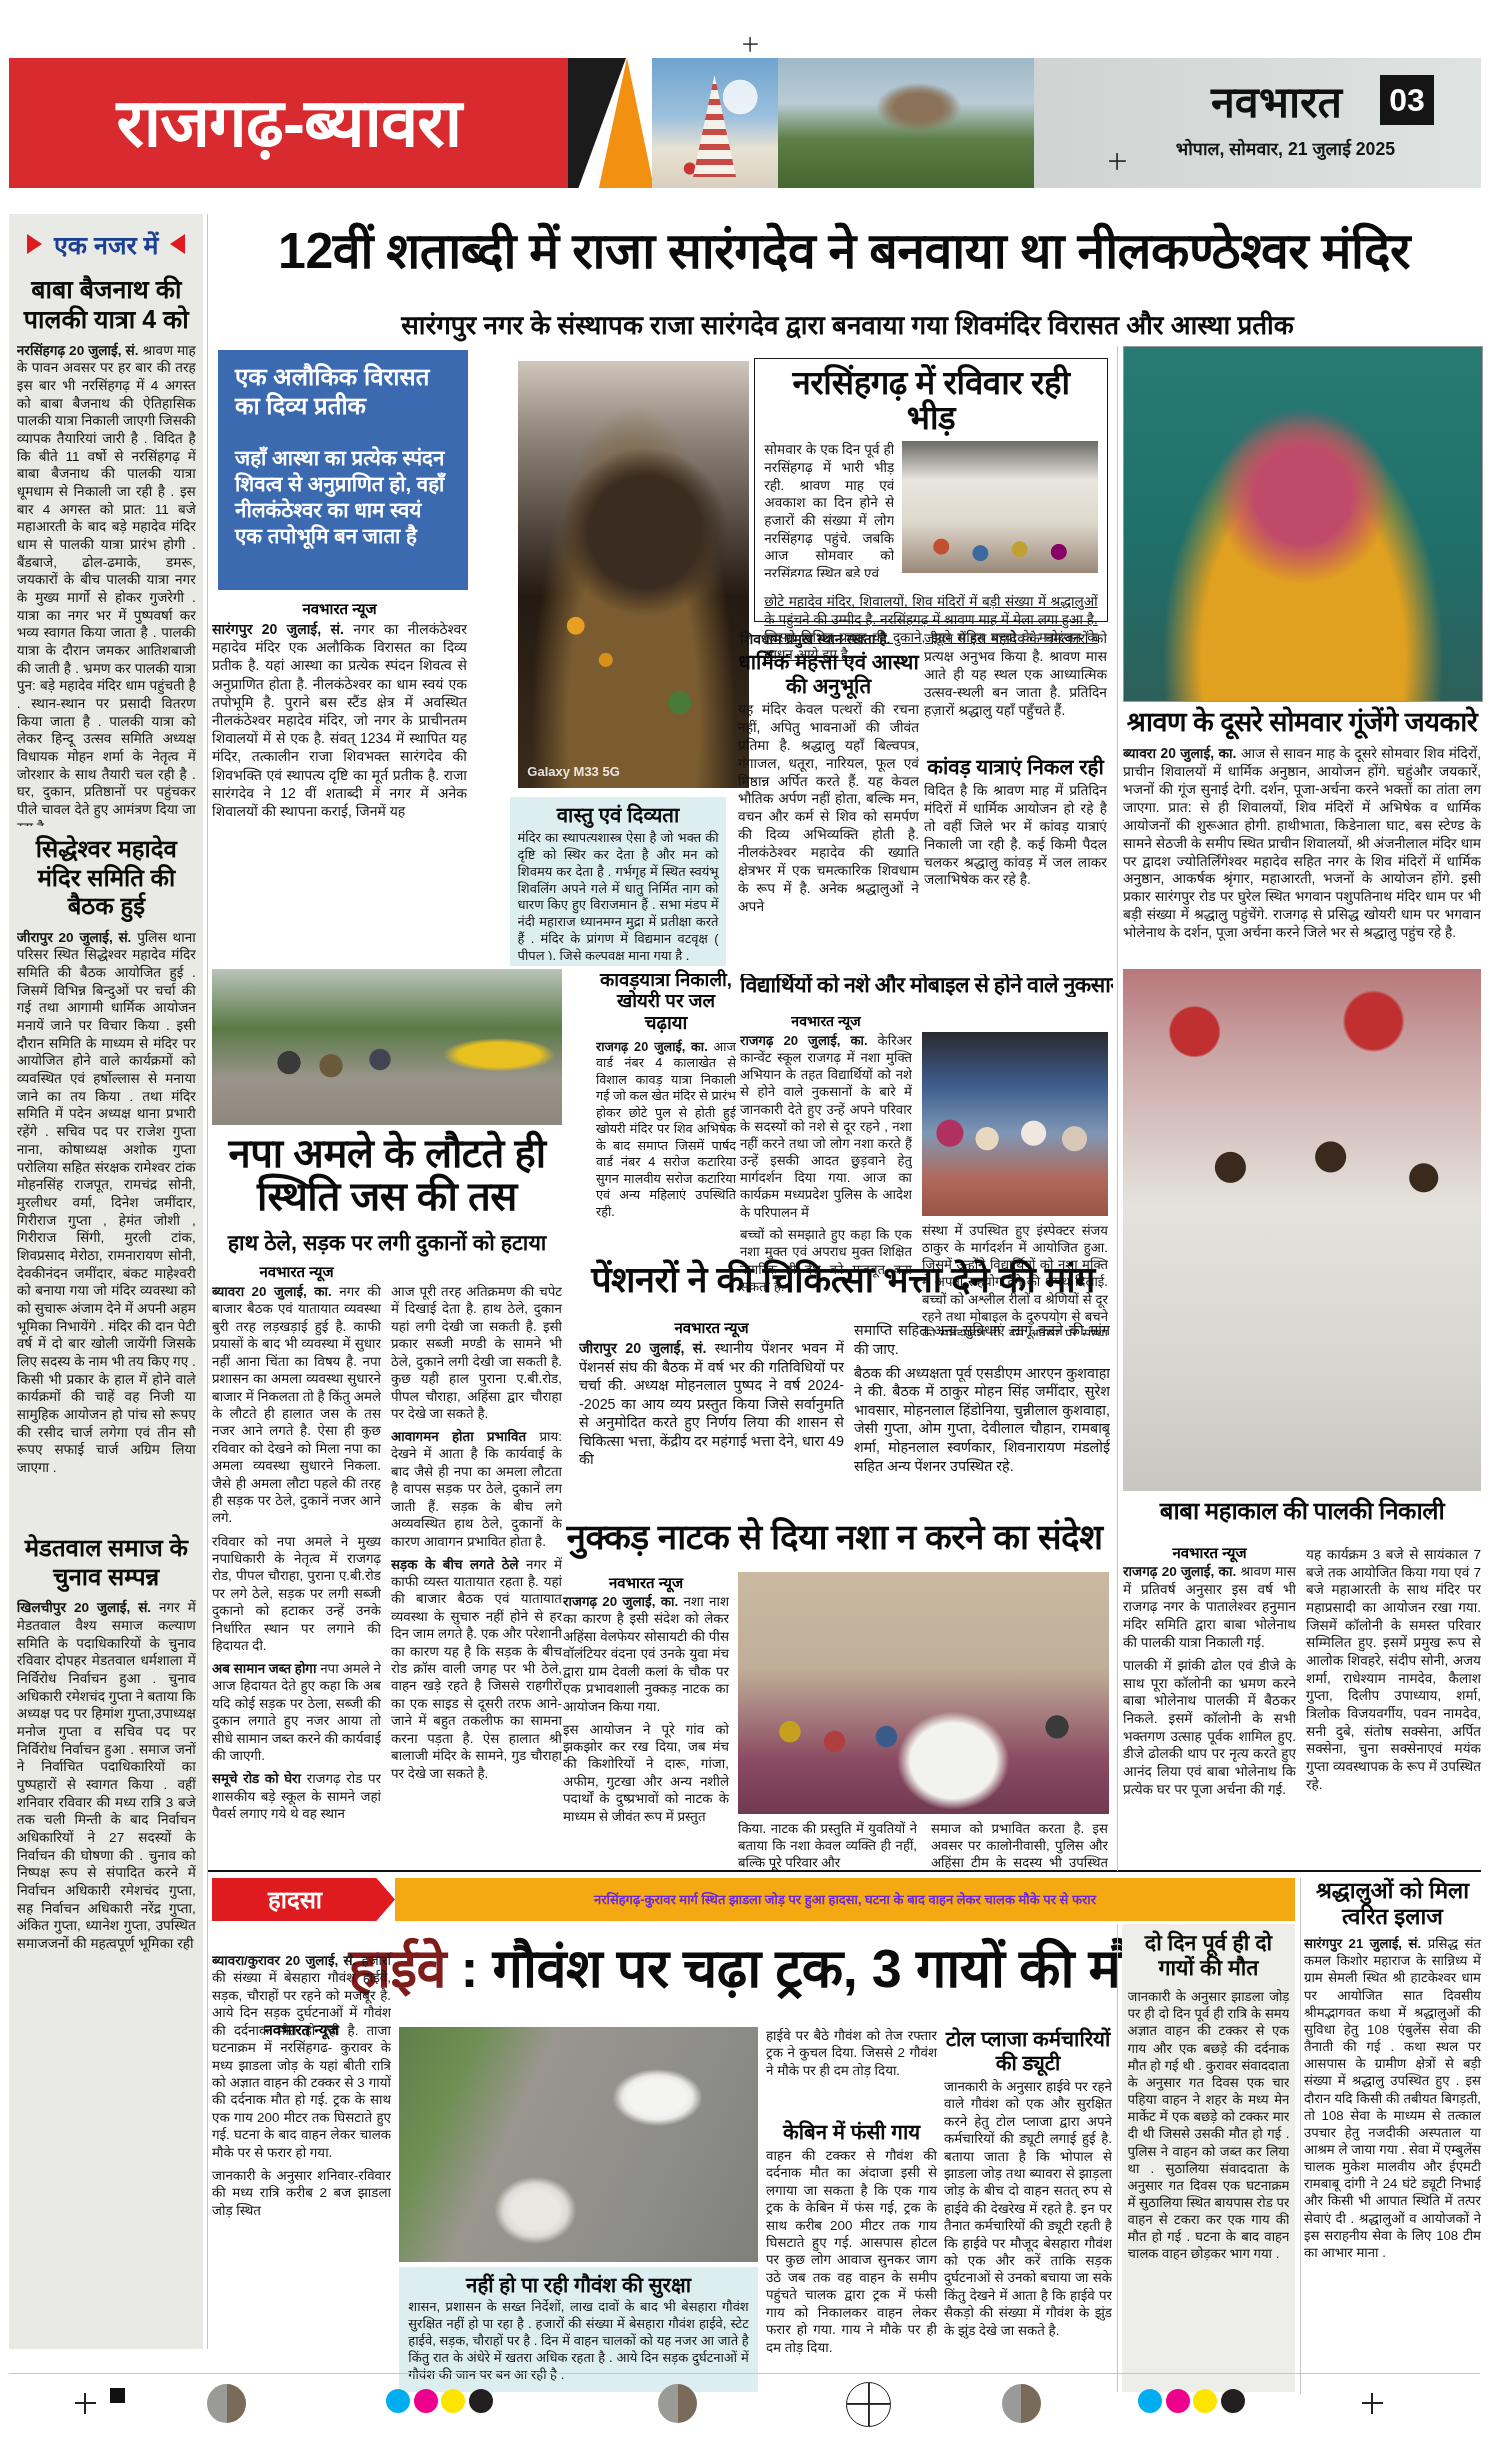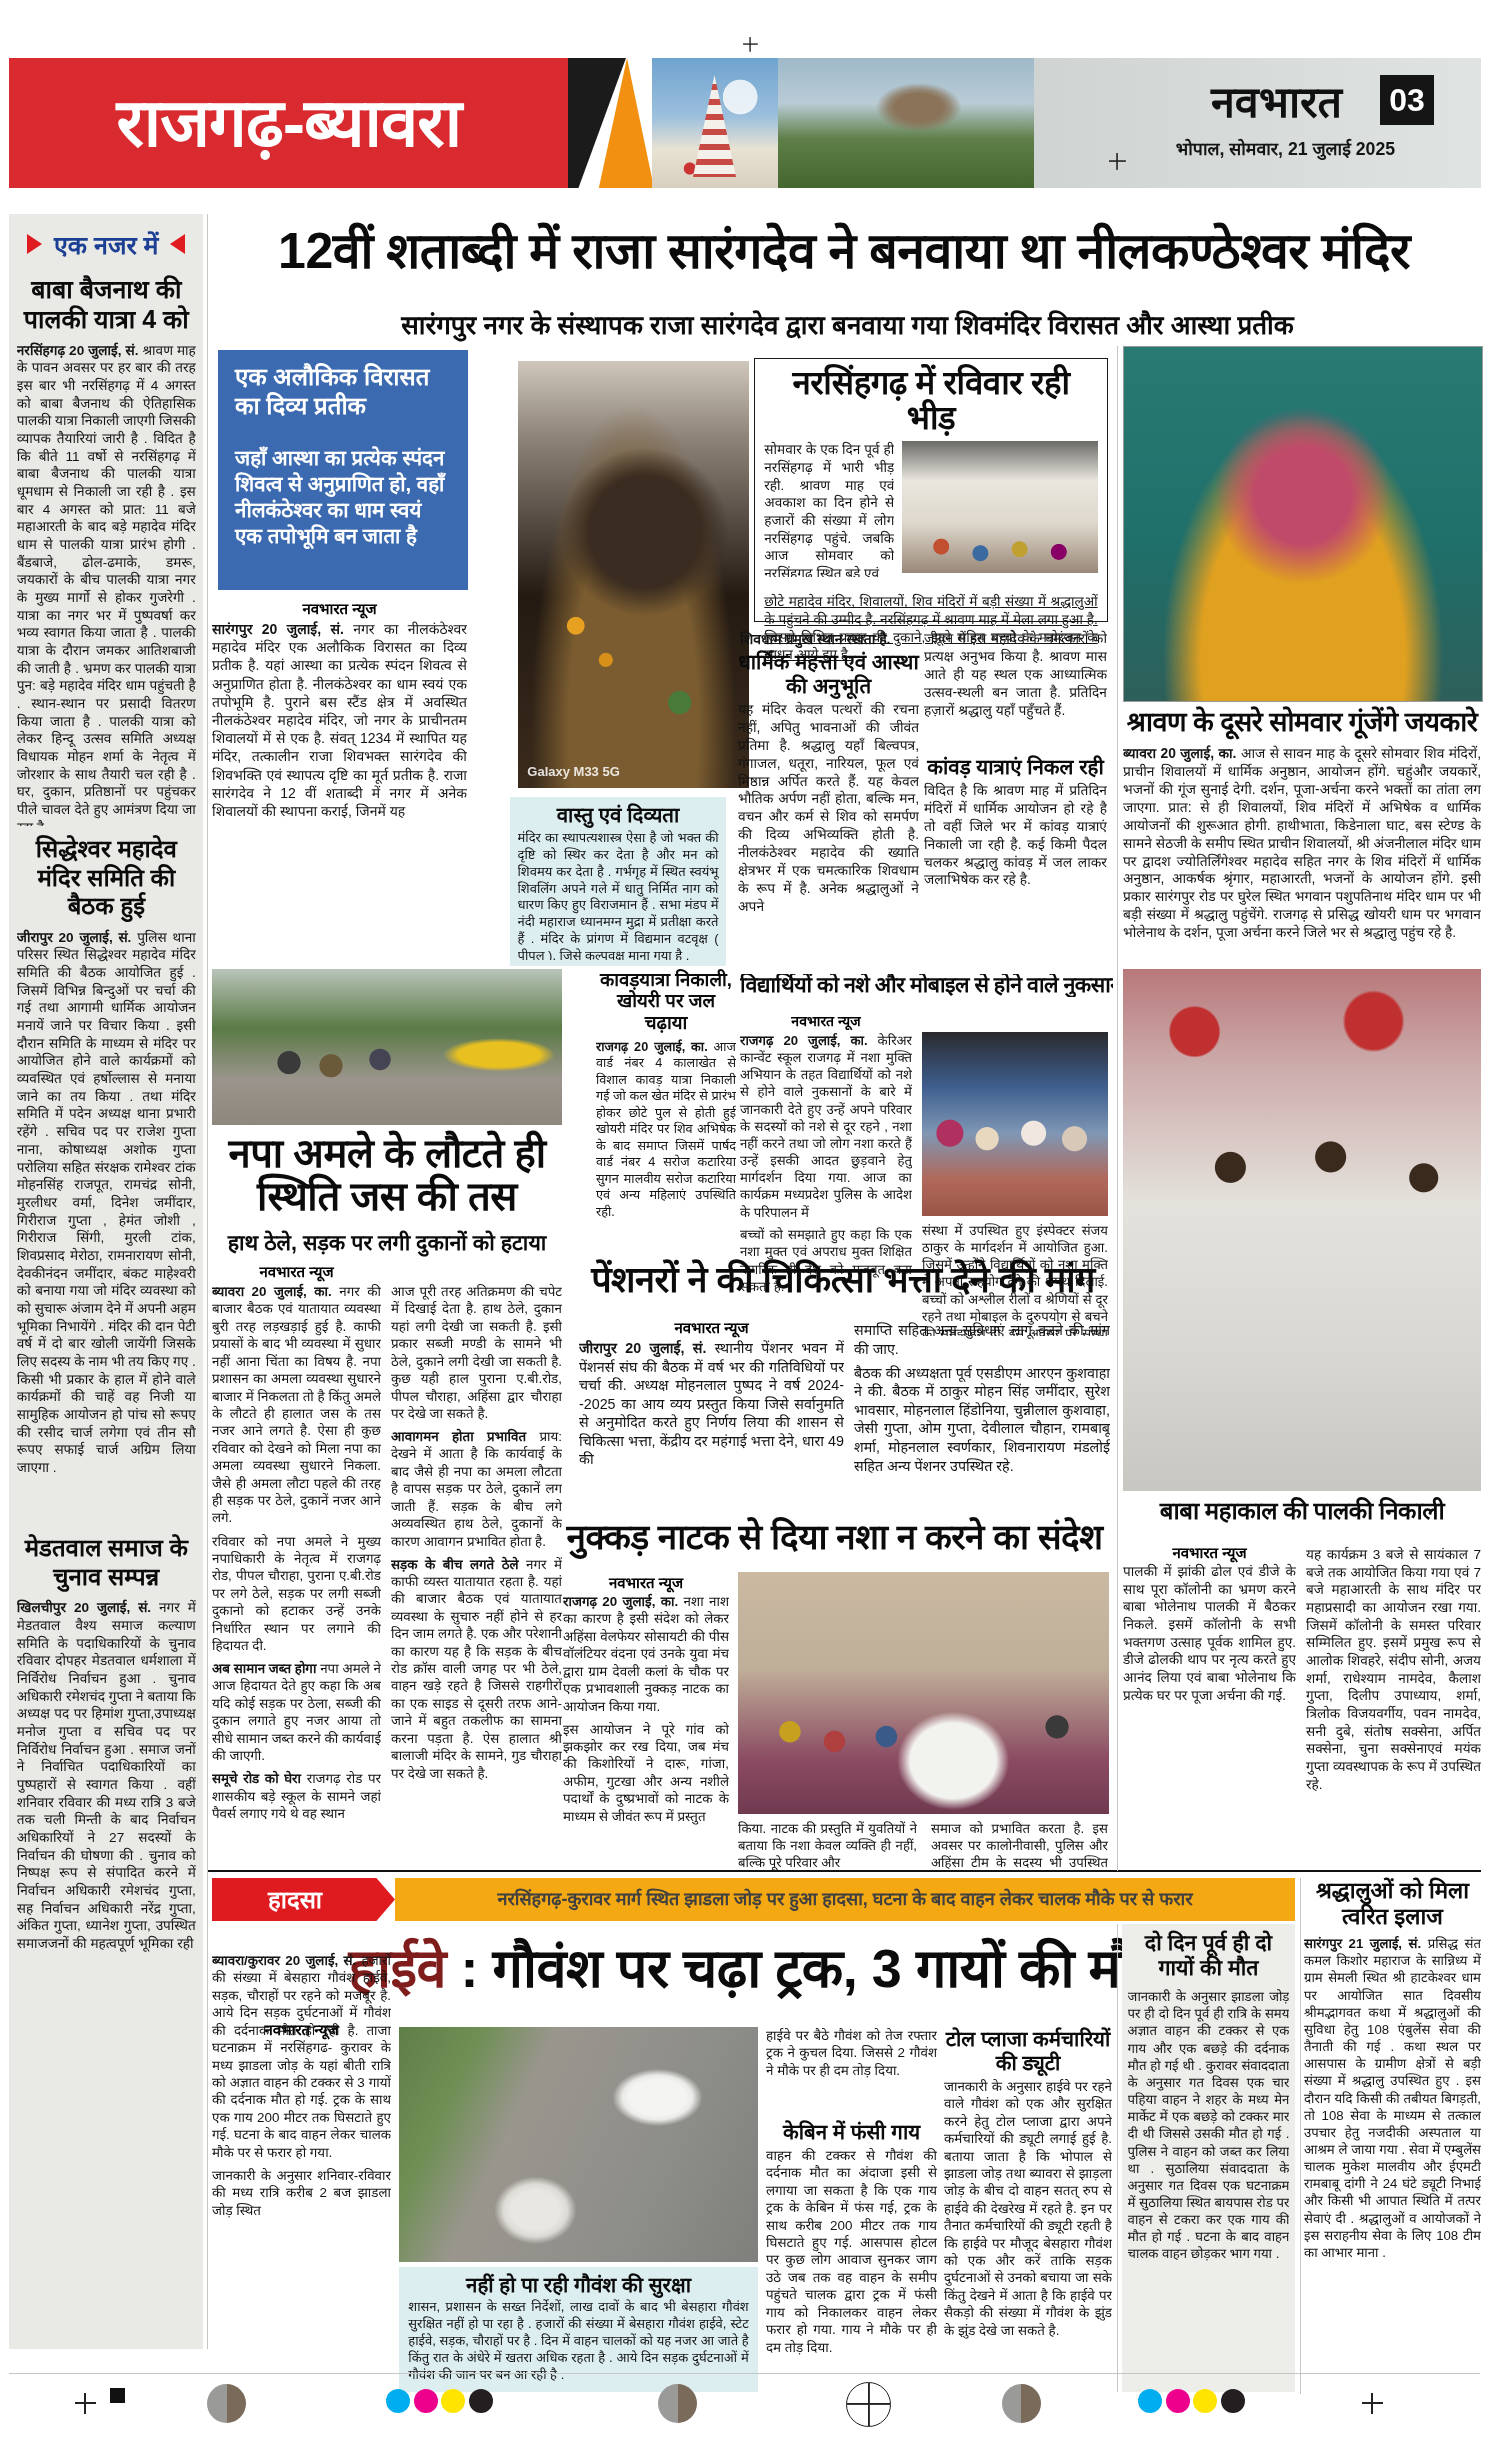--- a/index.html
+++ b/index.html
@@ -217,30 +217,32 @@
        background:radial-gradient(ellipse at 58% 78%,#f2f2ee 0 43px,transparent 56px),
        radial-gradient(circle at 14% 66%,#c8a020 0 10.2px,transparent 11.2px),radial-gradient(circle at 26% 70%,#b04040 0 10.2px,transparent 11.2px),
        radial-gradient(circle at 40% 68%,#3a5a8a 0 10.2px,transparent 11.2px),radial-gradient(circle at 86% 64%,#3a3a3a 0 11.2px,transparent 12px),
        linear-gradient(180deg,#cbb9a2 0%,#bfae98 40%,#8a4a62 78%,#703a50 100%);"></div>
   <div class="abs jt" style="left:738px;top:1820px;width:179px;height:52px;font-size:13.2px;">किया. नाटक की प्रस्तुति में युवतियों ने बताया कि नशा केवल व्यक्ति ही नहीं, बल्कि पूरे परिवार और</div>
   <div class="abs jt" style="left:931px;top:1820px;width:177px;height:52px;font-size:13.2px;">समाज को प्रभावित करता है. इस अवसर पर कालोनीवासी, पुलिस और अहिंसा टीम के सदस्य भी उपस्थित रहे.</div>
 
   <div class="abs hl" style="left:1123px;top:1498px;width:358px;font-size:24px;">बाबा महाकाल की पालकी निकाली</div>
   <div class="abs by" style="left:1123px;top:1542px;width:173px;">नवभारत न्यूज</div>
   <div class="abs jt" style="left:1123px;top:1563px;width:173px;height:309px;font-size:13.6px;">
+    <p><span class="lead-in">राजगढ़ 20 जुलाई, का.</span>
+       <span>श्रावण मास में प्रतिवर्ष अनुसार इस वर्ष भी राजगढ़ नगर के पातालेश्वर हनुमान मंदिर समिति द्वारा बाबा भोलेनाथ की पालकी यात्रा निकाली गई.</span></p>
     <p><span>पालकी में झांकी ढोल एवं डीजे के साथ पूरा कॉलोनी का भ्रमण करने बाबा भोलेनाथ पालकी में बैठकर निकले. इसमें कॉलोनी के सभी भक्तगण उत्साह पूर्वक शामिल हुए. डीजे ढोलकी थाप पर नृत्य करते हुए आनंद लिया एवं बाबा भोलेनाथ कि प्रत्येक घर पर पूजा अर्चना की गई.</span></p>
   </div>
   <div class="abs jt" style="left:1306px;top:1546px;width:175px;height:326px;font-size:13.6px;">यह कार्यक्रम 3 बजे से सायंकाल 7 बजे तक आयोजित किया गया एवं 7 बजे महाआरती के साथ मंदिर पर महाप्रसादी का आयोजन रखा गया.  जिसमें कॉलोनी के समस्त परिवार सम्मिलित हुए. इसमें प्रमुख रूप से आलोक शिवहरे, संदीप सोनी, अजय शर्मा, राधेश्याम नामदेव, कैलाश गुप्ता, दिलीप उपाध्याय, शर्मा, त्रिलोक विजयवर्गीय, पवन नामदेव, सनी दुबे, संतोष सक्सेना, अर्पित सक्सेना, चुना सक्सेनाएवं मयंक गुप्ता व्यवस्थापक के रूप में उपस्थित रहे.</div>
 
   <div class="abs" style="left:207px;top:1870px;width:1274px;height:1.9px;background:#111;"></div>
   <div class="abs" style="left:212px;top:1878px;width:183px;height:43px;background:#e01b20;clip-path:polygon(0 0,calc(100% - 18.6px) 0,100% 50%,calc(100% - 18.6px) 100%,0 100%);">
     <span style="display:block;line-height:43px;text-align:center;color:#fff;font-weight:800;font-size:24px;padding-right:17px;">हादसा</span>
   </div>
   <div class="abs" style="left:395px;top:1878px;width:900px;height:43px;background:#f4a912;">
-    <span style="display:block;line-height:43px;text-align:center;color:#404040;font-weight:800;font-size:18px;white-space:nowrap;overflow:hidden;">नरसिंहगढ़-कुरावर मार्ग स्थित झाडला जोड़ पर हुआ हादसा, घटना के बाद वाहन लेकर चालक मौके पर से फरार</span>
+    <span style="display:block;line-height:43px;text-align:center;color:#6d28d9;font-weight:800;font-size:13px;white-space:nowrap;overflow:hidden;">नरसिंहगढ़-कुरावर मार्ग स्थित झाडला जोड़ पर हुआ हादसा, घटना के बाद वाहन लेकर चालक मौके पर से फरार</span>
   </div>
   <div class="abs hl" style="left:207px;top:1924px;width:1099px;height:88px;font-size:54px;line-height:88px;">
     <span style="color:#7f1d1d;">हाईवे</span>
     <span>: गौवंश पर चढ़ा ट्रक, 3 गायों की मौत</span>
   </div>
   <div class="abs by" style="left:212px;top:2019px;width:179px;">नवभारत न्यूज</div>
   <div class="abs jt" style="left:212px;top:1952px;width:179px;height:307px;font-size:13.4px;">
     <p><span class="lead-in">ब्यावरा/कुरावर 20 जुलाई, सं.</span>
        <span>हजारों की संख्या में बेसहारा गौवंश हाईवे, सड़क, चौराहों पर रहने को मजबूर है. आये दिन सड़क दुर्घटनाओं में गौवंश की दर्दनाक मौत हो रही है. ताजा घटनाक्रम में नरसिंहगढ- कुरावर के मध्य झाडला जोड़ के यहां बीती रात्रि को अज्ञात वाहन की टक्कर से 3 गायों की दर्दनाक मौत हो गई. ट्रक के साथ एक गाय 200 मीटर तक घिसटाते हुए गई. घटना के बाद वाहन लेकर चालक मौके पर से फरार हो गया.</span></p>
     <p><span>जानकारी के अनुसार शनिवार-रविवार की मध्य रात्रि करीब 2 बज झाडला जोड़ स्थित</span></p>

